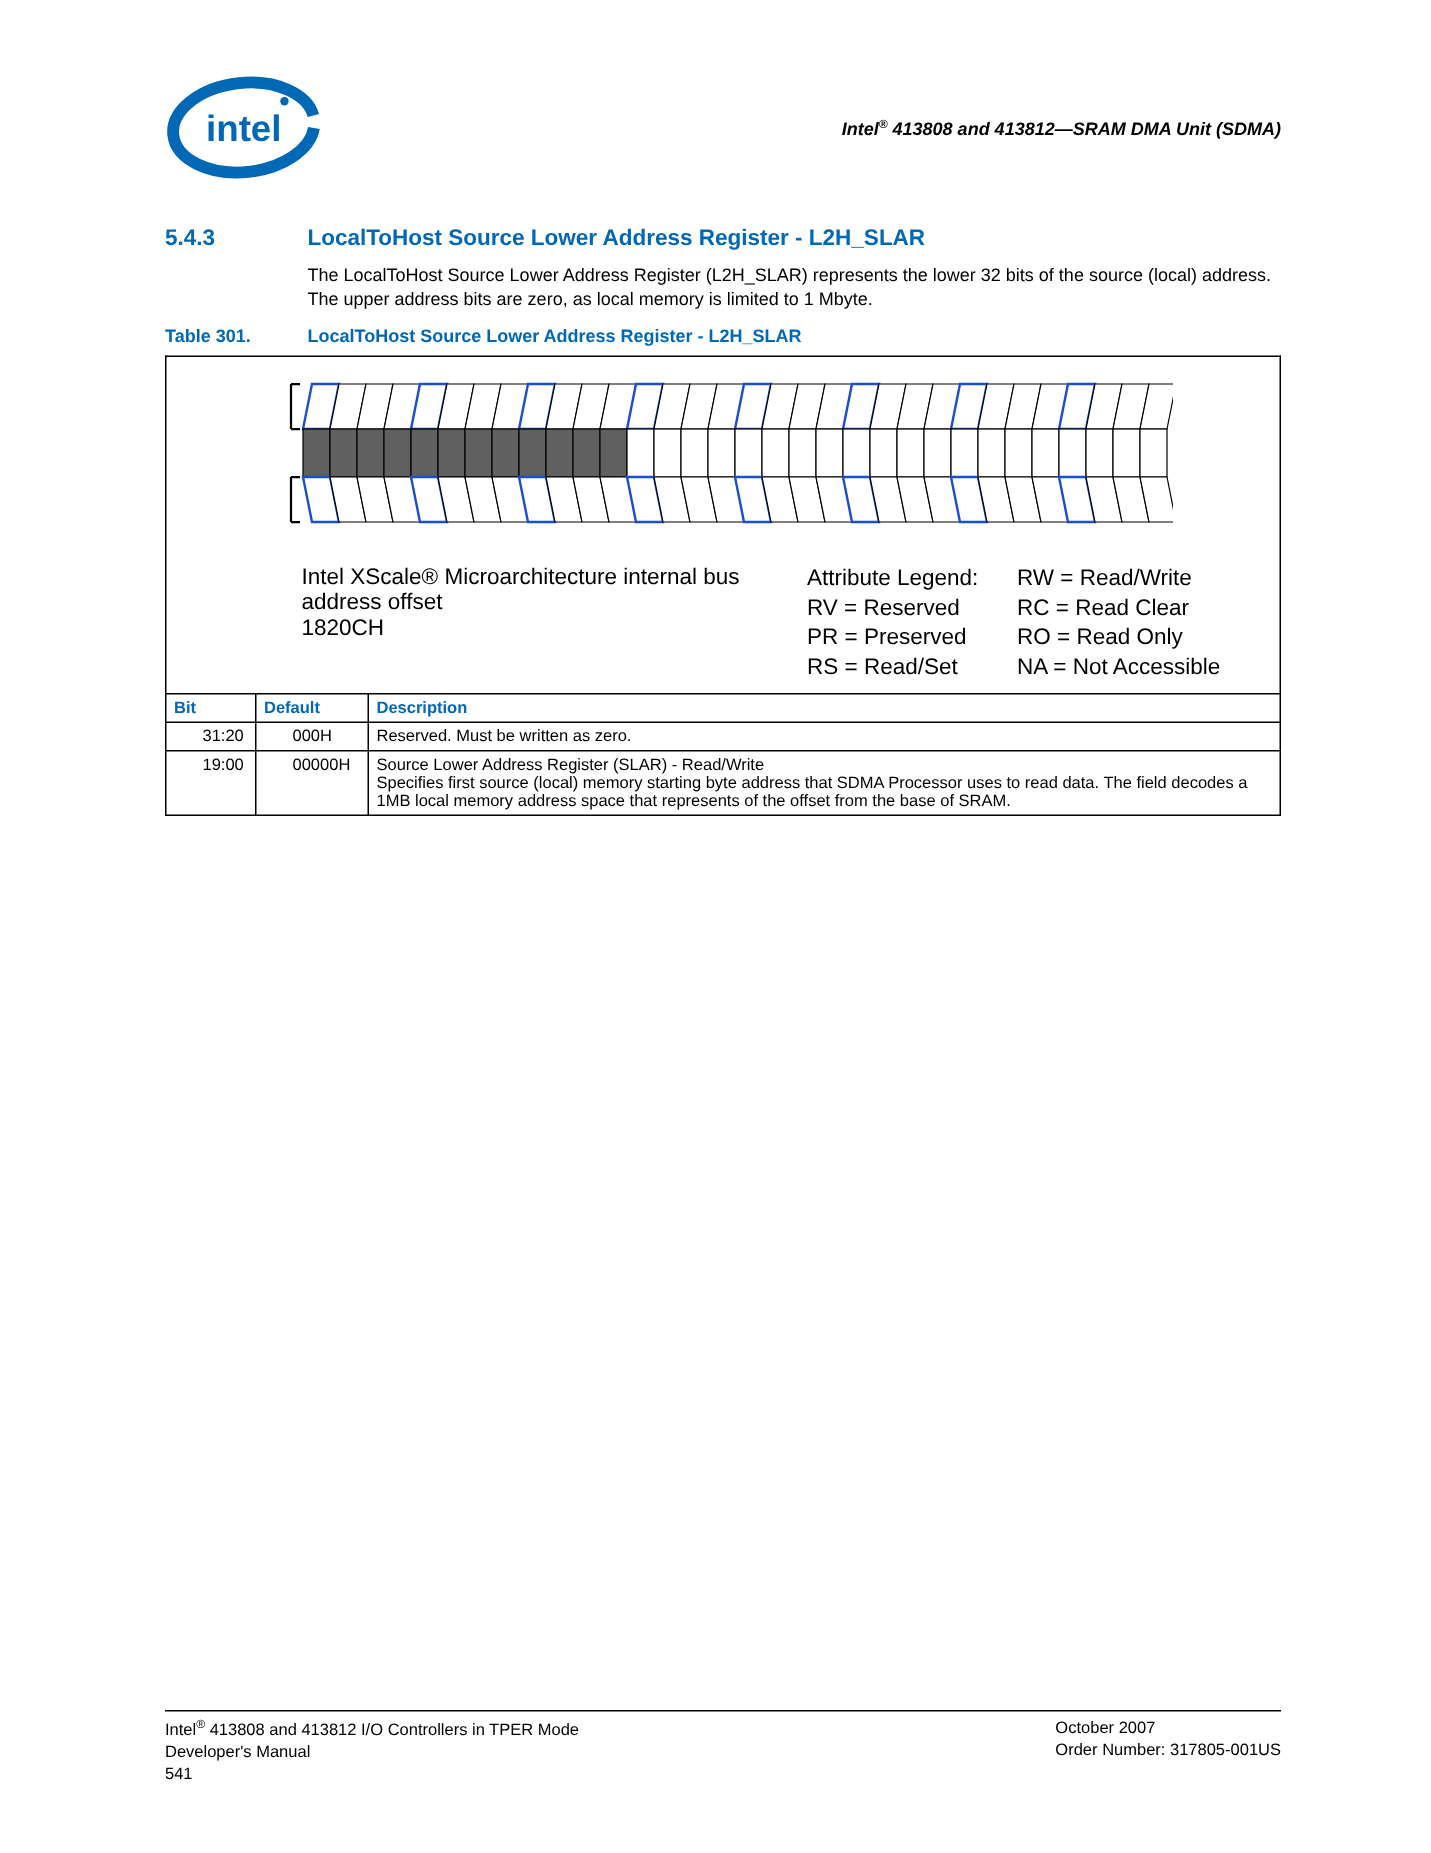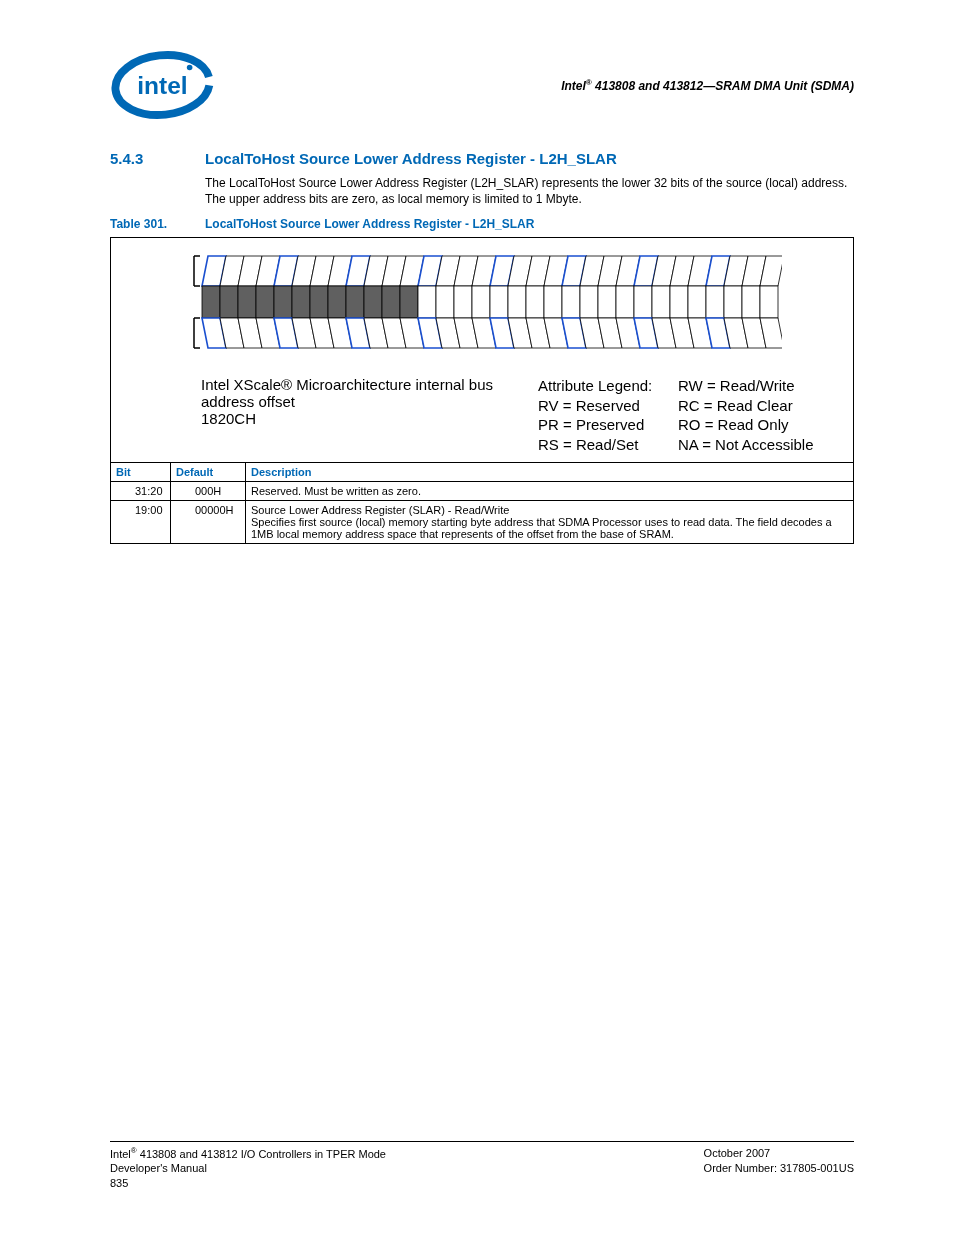--- a/index.html
+++ b/index.html
@@ -323,19 +323,19 @@
         </tr>
       </tbody>
   </table>
 
 </div>
 
 <div class="footer">
   <div class="footer-left">
     Intel<sup>®</sup> 413808 and 413812 I/O Controllers in TPER Mode<br>
     <span>Developer's Manual</span><br>
-    <span>835</span>
+    <span>541</span>
   </div>
   <div class="footer-right">
     <span>October 2007</span><br>
     <span>Order Number: 317805-001US</span>
   </div>
 </div>
 
 </body></html>

